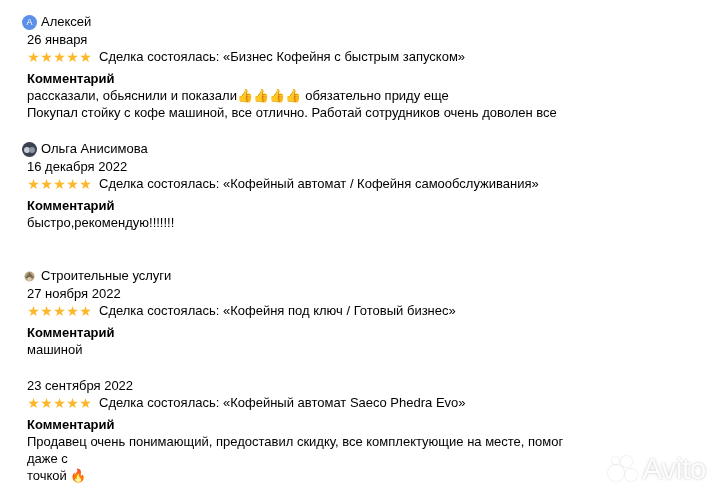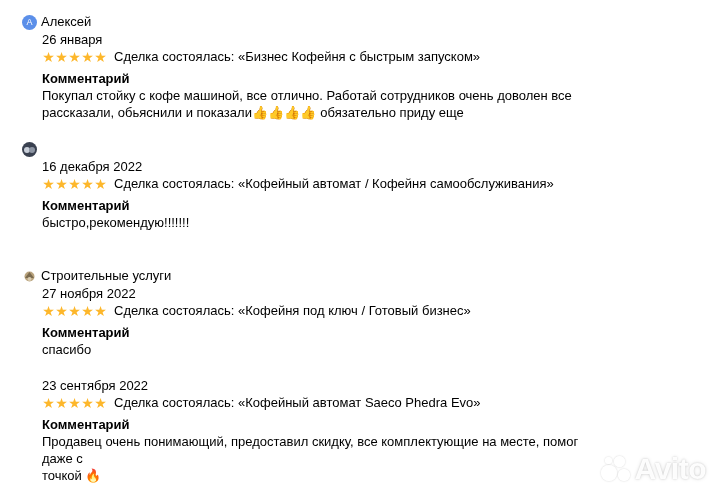--- a/index.html
+++ b/index.html
@@ -9,33 +9,33 @@
     }
     .reviews { position: relative; width: 720px; height: 498px; }
     .review { position: absolute; left: 22px; width: 680px; }
     .head { display: flex; align-items: center; height: 18px; }
     .avatar {
       width: 15px; height: 15px; border-radius: 50%; margin-right: 4px;
       display: flex; align-items: center; justify-content: center;
       font-size: 9px; color: #fff; flex-shrink: 0; overflow: hidden;
     }
     .name { font-size: 13px; font-weight: normal; line-height: 18px; }
-    .body { margin-left: 20px; }
+    .body { margin-left: 5px; }
     .date { font-size: 13px; line-height: 17px; }
     .deal-row { display: flex; align-items: center; height: 18px; }
     .stars { display: flex; margin-right: 7px; }
     .star { color: #fdb72b; font-size: 14px; line-height: 14px; width: 13px; text-align: center; margin-right: 0px; }
     .deal { font-size: 13px; line-height: 18px; }
     .comment-label { font-size: 13px; font-weight: bold; line-height: 17px; margin-top: 4px; }
     .comment-text { font-size: 13px; line-height: 17px; width: 540px; }
     .thumbs { color: #f5b323; }
     .fire { color: #f07a1a; }
     .watermark {
       position: absolute; right: 14px; bottom: 12px; display: flex; align-items: center;
-      color: rgba(255,255,255,0.95); font-size: 30px; font-weight: bold;
+      color: rgba(255,255,255,0.95); font-size: 30px; font-weight: normal;
       text-shadow: 0 0 2px rgba(0,0,0,0.18), 0 0 4px rgba(0,0,0,0.10);
       letter-spacing: -0.5px;
     }
     .wm-dots { position: relative; width: 30px; height: 26px; margin-right: 4px; }
     .wm-dots span {
       position: absolute; border-radius: 50%; background: rgba(255,255,255,0.95);
       box-shadow: 0 0 2px rgba(0,0,0,0.2);
     }
   </style>
 </head>
@@ -57,34 +57,35 @@
           <span class="star">★</span>
           <span class="star">★</span>
           <span class="star">★</span>
           <span class="star">★</span>
           <span class="star">★</span>
         </div>
         <div class="deal">Сделка состоялась: «Бизнес Кофейня с быстрым запуском»</div>
       </div>
       <div class="comment-label">Комментарий</div>
       <div class="comment-text">
+        <div><span>рассказали, обьяснили и показали</span><span class="thumbs">👍👍👍👍</span><span> обязательно приду еще</span></div>
         <div>Покупал стойку с кофе машиной, все отлично. Работай сотрудников очень доволен все</div>
-        <div><span>рассказали, обьяснили и показали</span><span class="thumbs">👍👍👍👍</span><span> обязательно приду еще</span></div>
       </div>
     </div>
   </div>
 
   <div class="review" style="top:140px;">
     <div class="head">
       <div class="avatar" style="background:#3a4150;">
         <svg width="15" height="15" viewBox="0 0 15 15">
             <circle cx="5" cy="8" r="3" fill="#c9cfd9"></circle>
             <circle cx="10" cy="8" r="3" fill="#8d95a3"></circle>
           </svg>
       </div>
+      <div class="name">Ольга Анисимова</div>
     </div>
     <div class="body">
       <div class="date">16 декабря 2022</div>
       <div class="deal-row">
         <div class="stars">
           <span class="star">★</span>
           <span class="star">★</span>
           <span class="star">★</span>
           <span class="star">★</span>
           <span class="star">★</span>
@@ -116,21 +117,21 @@
           <span class="star">★</span>
           <span class="star">★</span>
           <span class="star">★</span>
           <span class="star">★</span>
           <span class="star">★</span>
         </div>
         <div class="deal">Сделка состоялась: «Кофейня под ключ / Готовый бизнес»</div>
       </div>
       <div class="comment-label">Комментарий</div>
       <div class="comment-text">
-        <div>спасибо</div>
+        <div>машиной</div>
       </div>
     </div>
   </div>
 
   <div class="review" style="top:377px;">
     <div class="body">
       <div class="date">23 сентября 2022</div>
       <div class="deal-row">
         <div class="stars">
           <span class="star">★</span>

